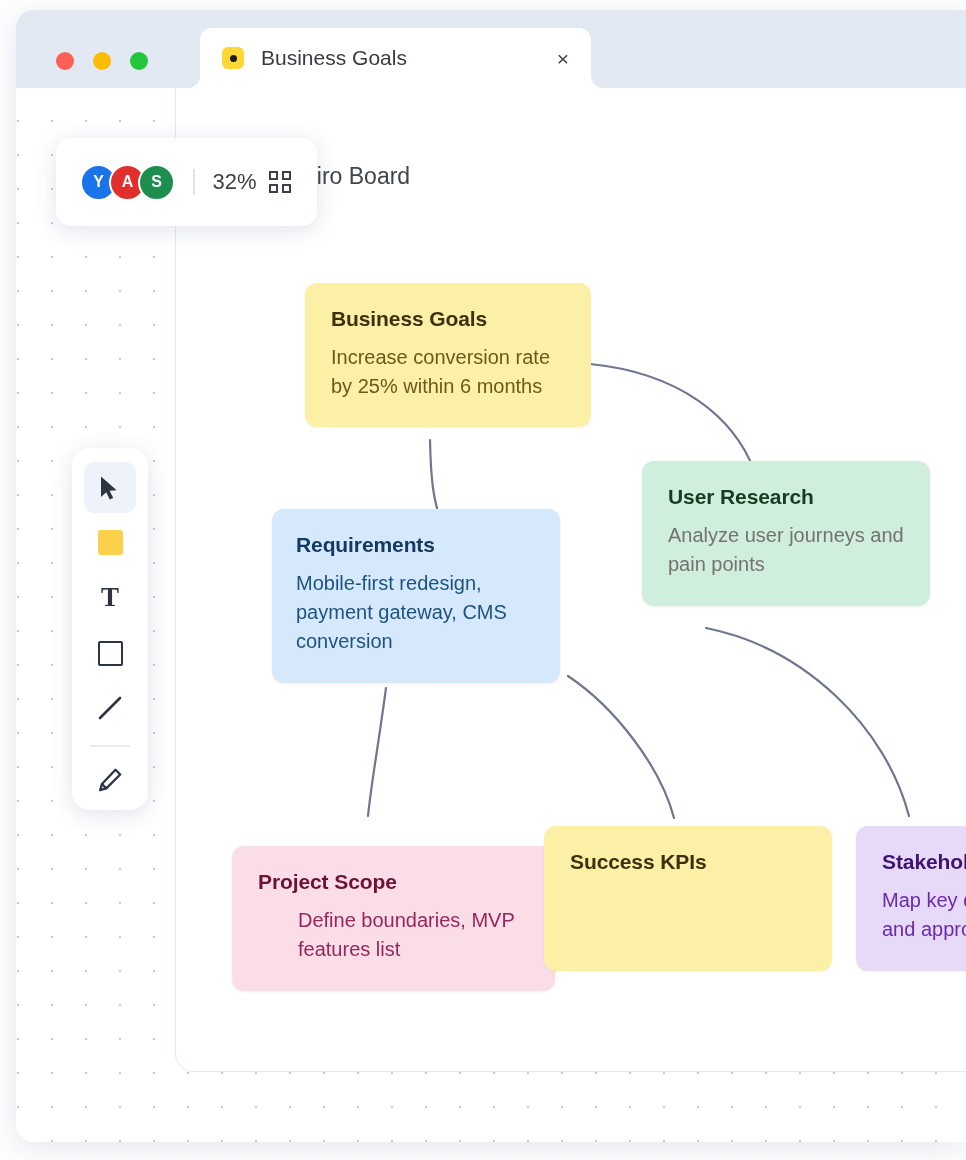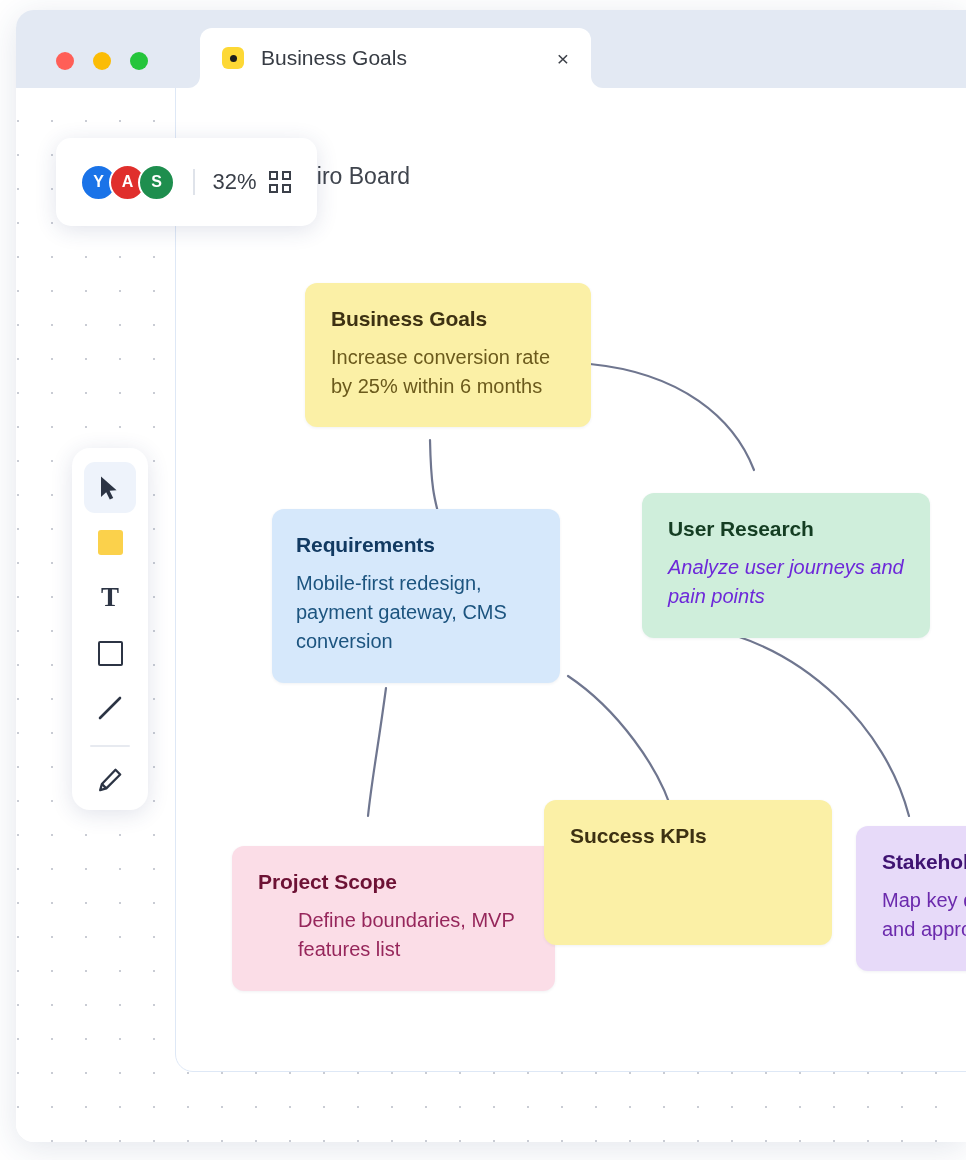--- a/index.html
+++ b/index.html
@@ -179,21 +179,21 @@
   .card.yellow  { background: #fbf0a6; }
   .card.yellow h3 { color: #3d3112; }
   .card.yellow p  { color: #6b5a1c; margin-top: 8px; }
 
   .card.blue    { background: #d6e8fb; }
   .card.blue h3 { color: #123a62; }
   .card.blue p  { color: #1c547f; }
 
   .card.green   { background: #cfeedb; }
   .card.green h3{ color: #143d22; }
-  .card.green p { color: #6d28d9; font-style: italic; }
+  .card.green p { color: #737373; }
 
   .card.pink    { background: #fbdde7; }
   .card.pink h3 { color: #6d1235; }
   .card.pink p  { color: #96265b; margin-left: 40px; }
 
   .card.purple  { background: #e7daf9; }
   .card.purple h3{ color: #3f1372; }
   .card.purple p { color: #6b2aad; }
 
   .card.clip p, .card.clip h3 { white-space: nowrap; }
@@ -345,31 +345,31 @@
     <div class="card yellow" style="left:289px; top:195px; width:286px; height:144px;">
       <h3>Business Goals</h3>
       <p>Increase conversion rate by 25% within 6 months</p>
     </div>
 
     <div class="card blue" style="left:256px; top:421px; width:288px; height:174px;padding-left:24px;">
       <h3>Requirements</h3>
       <p>Mobile-first redesign, payment gateway, CMS conversion</p>
     </div>
 
-    <div class="card green" style="left:626px; top:373px; width:288px; height:145px;margin-top:32px;">
+    <div class="card green" style="left:626px; top:373px; width:288px; height:145px;">
       <h3>User Research</h3>
       <p>Analyze user journeys and pain points</p>
     </div>
 
     <div class="card pink" style="left:216px; top:758px; width:323px; height:145px;">
       <h3>Project Scope</h3>
       <p>Define boundaries, MVP features list</p>
     </div>
 
-    <div class="card yellow" style="left:528px; top:712px; width:288px; height:145px;">
+    <div class="card yellow" style="left:528px; top:738px; width:288px; height:145px;">
       <h3>Success KPIs</h3>
     </div>
 
     <div class="card purple clip" style="left:840px; top:738px; width:288px; height:145px;">
       <h3>Stakeholders</h3>
       <p><span>Map key de</span><br><span>and approv</span></p>
     </div>
 
     <div class="toolbar">
 

